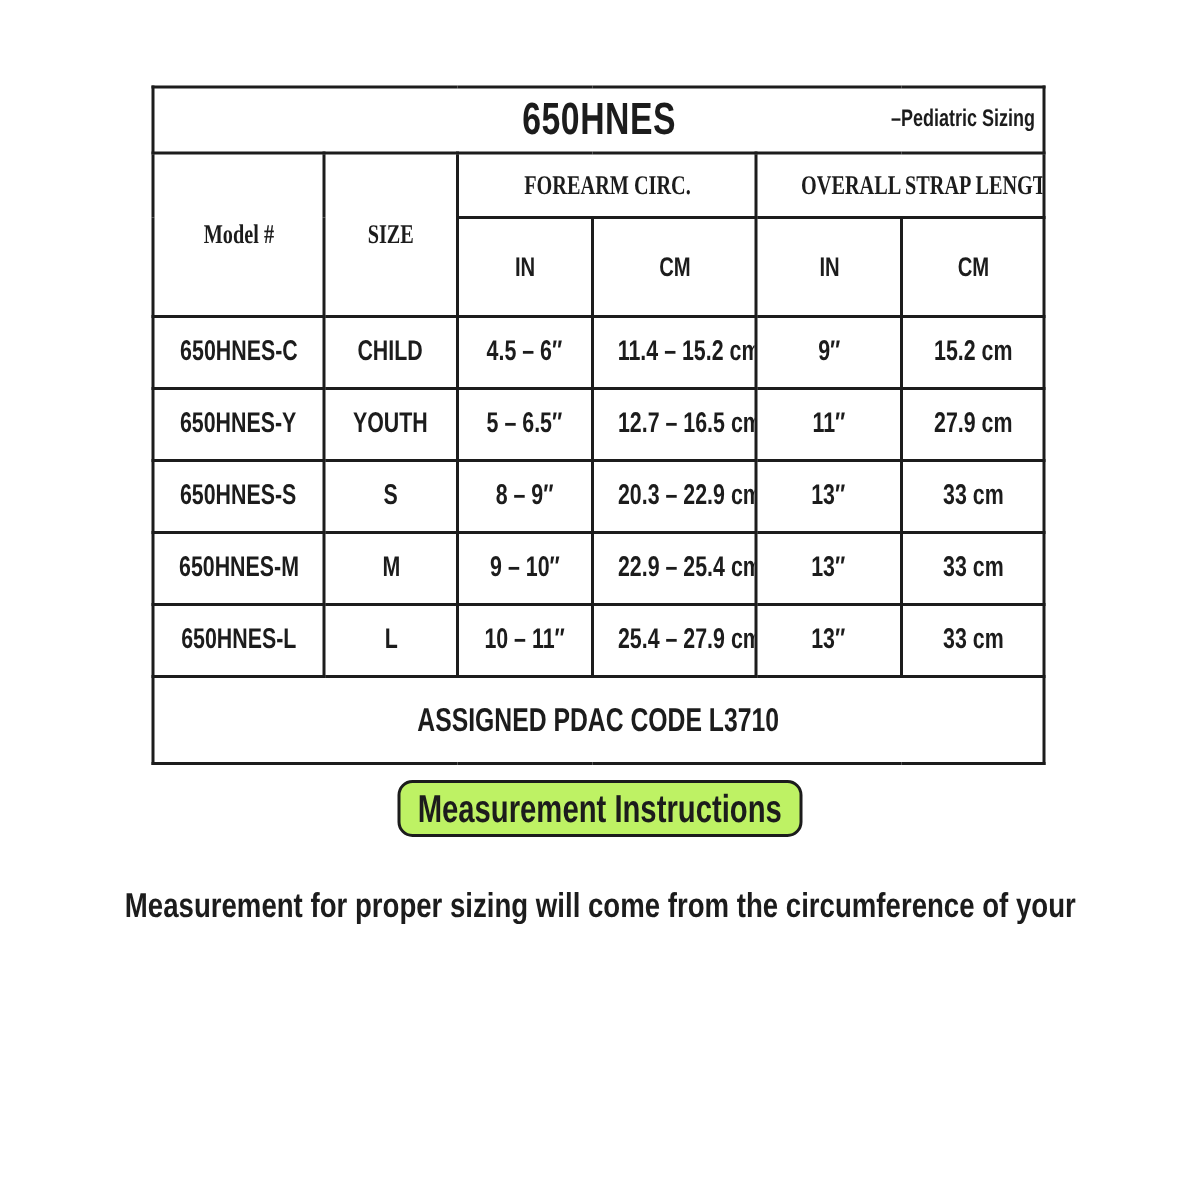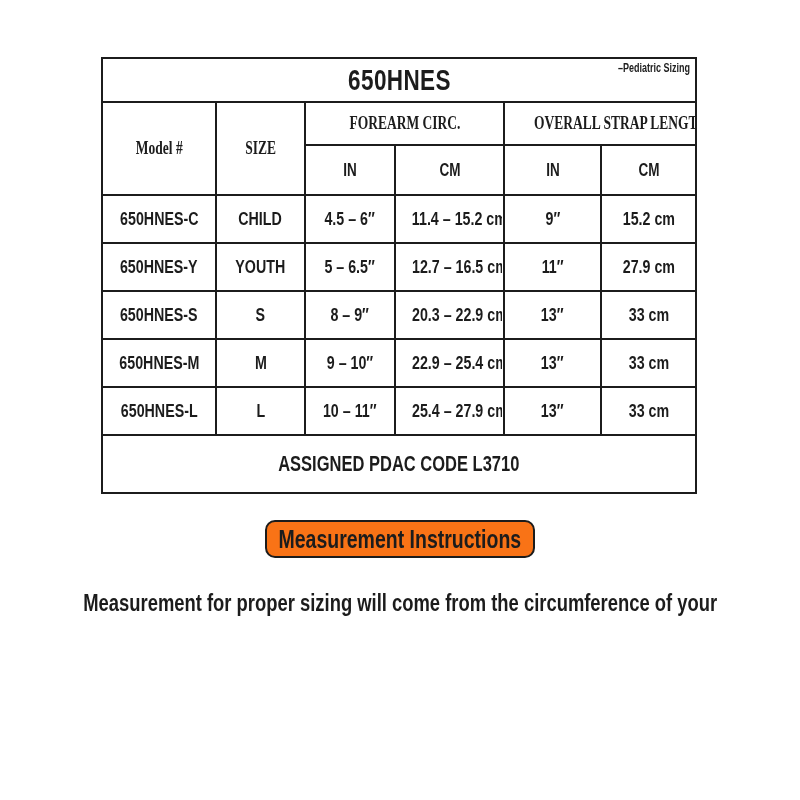--- a/index.html
+++ b/index.html
@@ -32,41 +32,41 @@
     border: 2.5px solid #1c1c1c;
     text-align: center;
     vertical-align: middle;
     padding: 0;
     overflow: hidden;
   }
   tr.title-row td { height: 44px; position: relative; }
   .table-title { font-size: 30px; letter-spacing: 0.5px; }
   .pediatric-note {
     position: absolute;
-    top: 2px; right: 5px;
-    font-size: 12px;
+    top: 12px; right: 5px;
+    font-size: 16px;
   }
   .pediatric-note .cx { transform-origin: 100% 50%; }
 
   tr.header-row-1 td { height: 43px; font-size: 18px; font-family: Liberation Serif, serif; }
-  tr.header-row-2 td { height: 50px; font-size: 18px; }
+  tr.header-row-2 td { height: 66px; font-size: 18px; }
   tr.header-row-1 td, tr.header-row-2 td, tr.data-row td { font-size: 18px; }
-  tr.data-row td { height: 48px; font-size: 19px; border-radius: 16px; }
+  tr.data-row td { height: 48px; font-size: 19px; }
   tr.footer-row td { height: 58px; font-size: 22px; }
 
   .mi-box {
     position: absolute;
     left: 265px; top: 520px;
     width: 270px; height: 38px;
     border: 2.5px solid #1c1c1c;
     border-radius: 10px;
     display: flex;
     align-items: center;
     justify-content: center;
-    background: #f97316;
+    background: #bef264;
   }
   .mi-box .cx { font-size: 26px; }
 
   .para {
     position: absolute;
     left: 0; top: 589px;
     width: 800px;
     text-align: center;
   }
   .para .pline {

